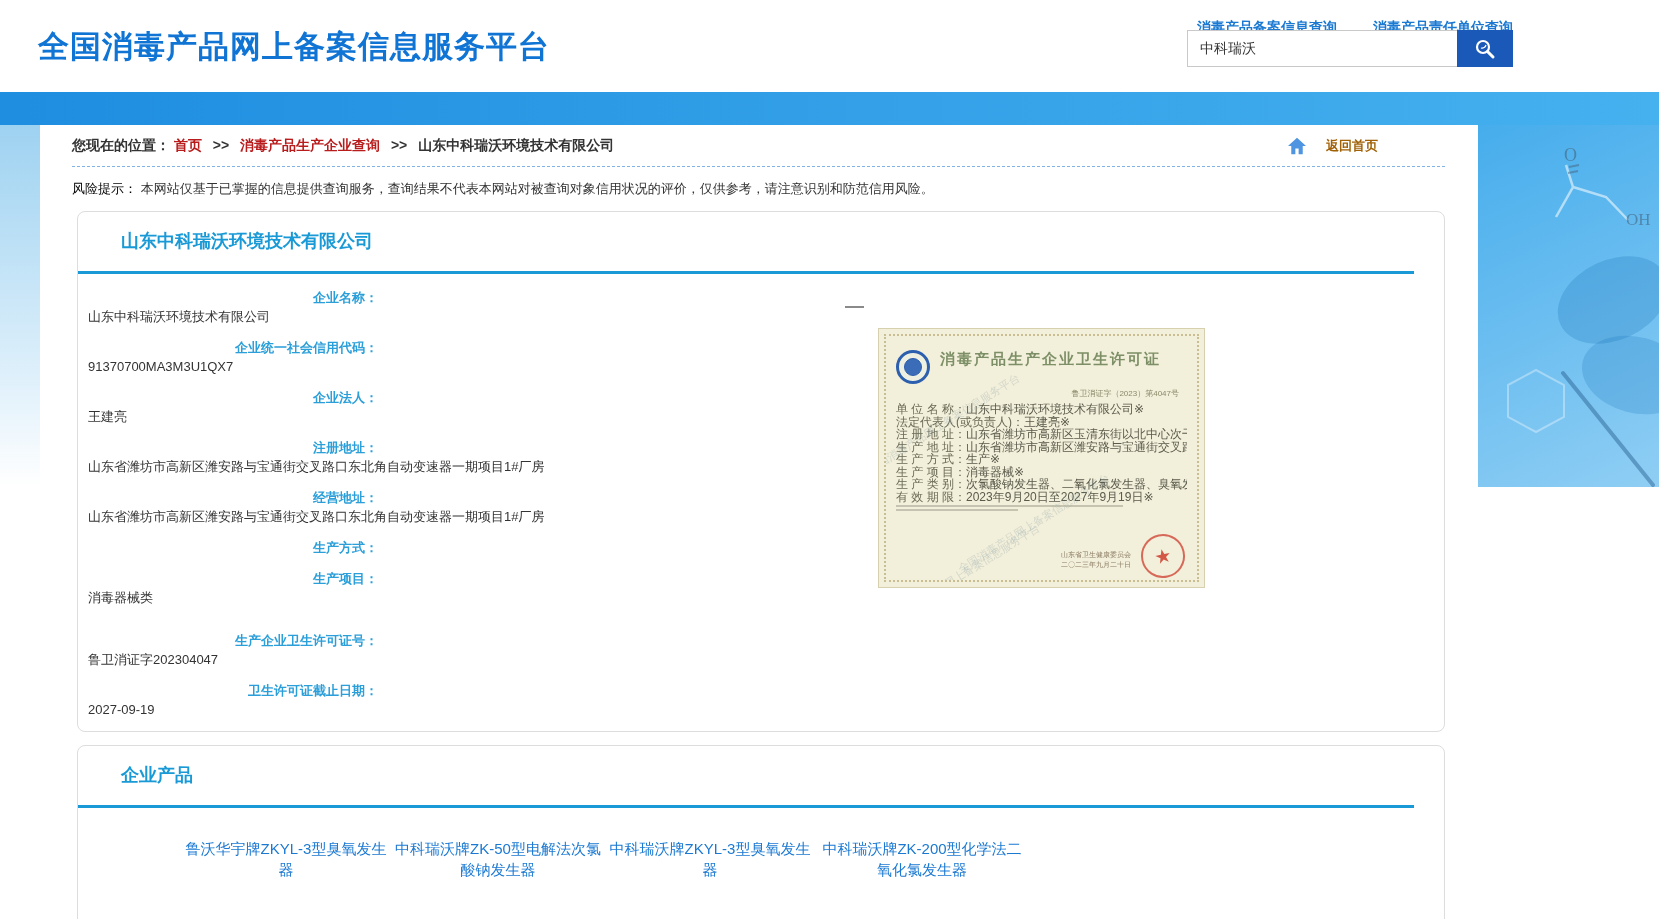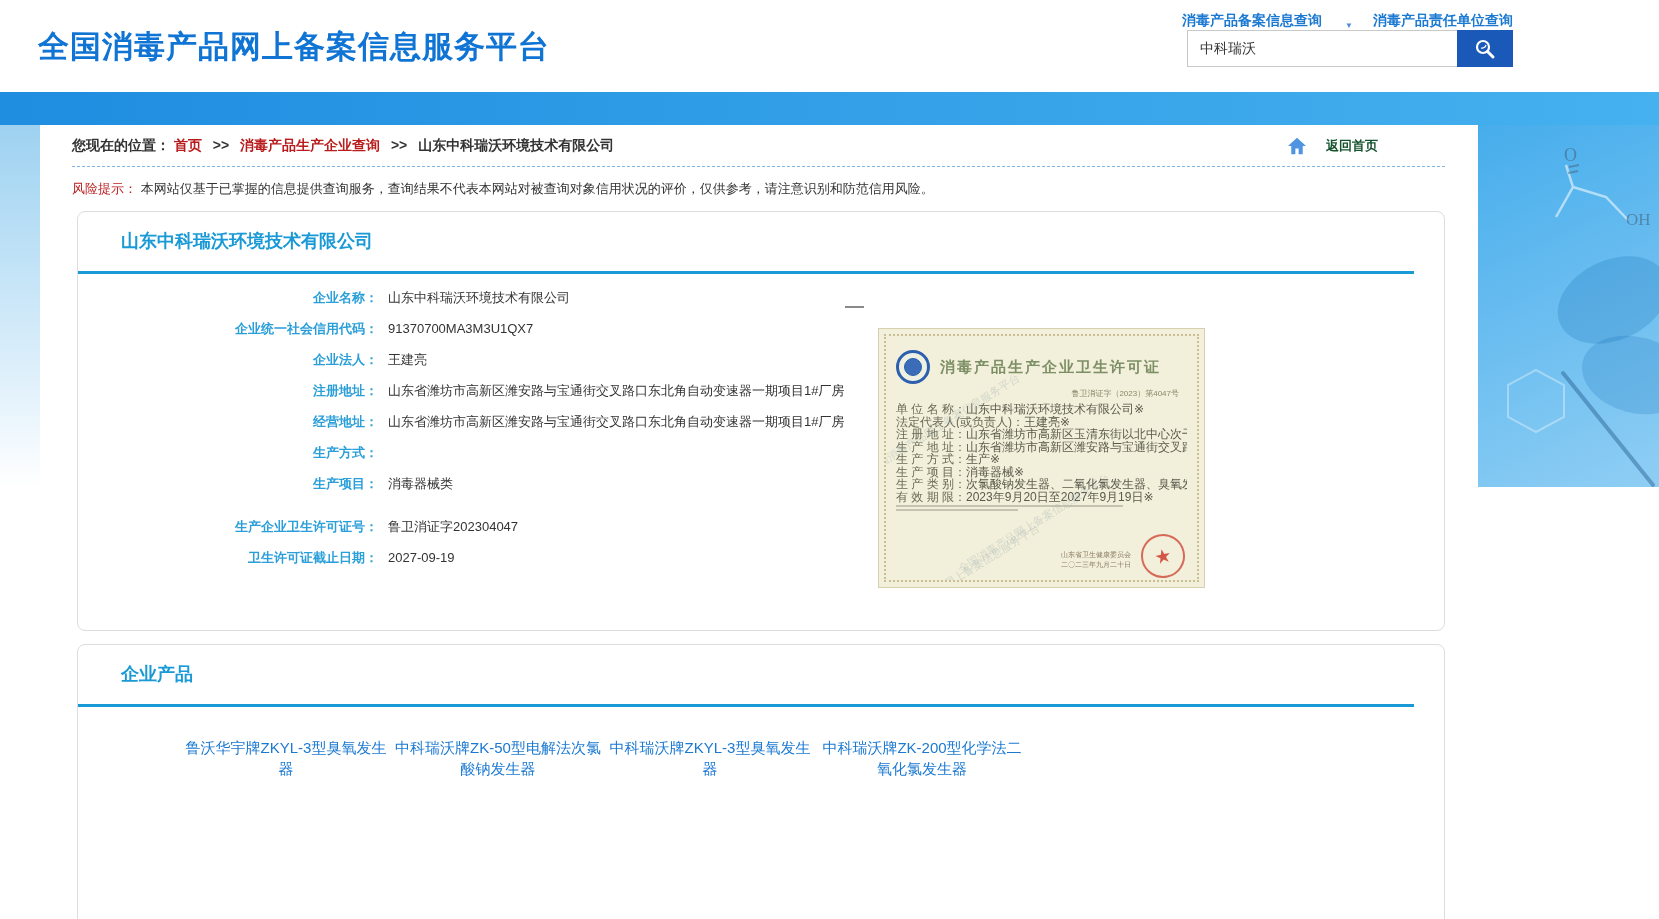--- a/index.html
+++ b/index.html
@@ -4,63 +4,63 @@
 <style>
   * { margin:0; padding:0; box-sizing:border-box; }
   html,body { background:#fff; }
   body { font-family:"Liberation Sans","DejaVu Sans",sans-serif; }
   .page { position:relative; width:1659px; height:919px; overflow:hidden; background:#fff; }
 
   
   header { position:absolute; top:0; left:0; width:100%; height:92px; background:#fff; }
   .site-title { position:absolute; left:38px; top:26px; font-size:31px; font-weight:bold; color:#0f74d4; letter-spacing:1px; white-space:nowrap; }
   .top-nav { position:absolute; top:12px; right:146px; display:flex; gap:20px; font-size:14px; }
-  .nav-link { color:#1b79d2; text-decoration:none; cursor:pointer; display:flex; align-items:flex-end; gap:23px; font-weight:bold; }
+  .nav-link { color:#1b79d2; text-decoration:none; cursor:pointer; display:flex; align-items:flex-end; gap:8px; font-weight:bold;margin-top:7px; }
   .caret { font-size:8px; color:#4d8fd8; }
   .search { position:absolute; top:30px; right:146px; display:flex; }
   .search-input { width:270px; height:37px; border:1px solid #c9c9c9; border-right:none; font-size:14px; color:#333; padding:0 12px; outline:none; font-family:inherit; }
   .search-btn { width:56px; height:37px; background:#1b59b8; border:none; cursor:pointer; display:flex; align-items:center; justify-content:center; }
 
   
   .blue-bar { position:absolute; top:92px; left:0; width:100%; height:33px; background:linear-gradient(90deg,#1f8de0,#45b1ef); }
   .bg-left { position:absolute; top:125px; left:0; width:40px; height:362px; background:linear-gradient(180deg,#9ed2f1,#dff0fb 70%,#ffffff); }
   .bg-right { position:absolute; top:125px; right:0; width:181px; height:362px; background:linear-gradient(155deg,#46adec,#8fcef4); overflow:hidden; }
 
   
   .panel { position:absolute; top:125px; left:40px; width:1438px; min-height:794px; background:#fff; }
 
   .crumb-row { display:flex; justify-content:space-between; align-items:center; padding:12px 100px 0 32px; }
   .crumb-left { font-size:14px; font-weight:bold; color:#333; }
   .crumb-link { color:#b91c1c; text-decoration:none; cursor:pointer; }
   .crumb-sep { margin:0 7px; color:#333; }
-  .back-home { display:flex; align-items:center; gap:19px; color:#14532d; font-size:13px; text-decoration:none; cursor:pointer; font-weight:bold; }
+  .back-home { display:flex; align-items:center; gap:19px; color:#a16207; font-size:13px; text-decoration:none; cursor:pointer; font-weight:bold; }
 
   .dashed { border-top:1px dashed #7fb4e4; margin:11px 33px 0 32px; }
   .risk { margin:13px 33px 0 32px; font-size:13px; color:#333; }
-  .risk-label { color:#b91c1c; }
+  .risk-label { color:#000000; }
 
   .card { position:relative; margin:13px 33px 0 37px; border:1px solid #ddd; border-radius:8px; background:#fff; }
   .card-title { padding:17px 0 0 43px; font-size:18px; font-weight:bold; color:#199ad6; }
   .title-underline { height:3px; background:#199ad6; margin:18px 30px 0 0; }
   .card1 { min-height:420px; }
   .card2 { height:340px; }
 
   .fields { margin-top:14px; }
-  .frow { display:flex; margin-bottom:12px; font-size:13px; line-height:19px; }
+  .frow { display:flex; margin-bottom:12px; font-size:13px; line-height:19px;flex-direction:column; }
   .flabel { width:300px; text-align:right; color:#2b9fd9; font-weight:bold; flex-shrink:0; }
   .fvalue { margin-left:10px; color:#333; max-width:470px; }
 
   .mini-dash { position:absolute; left:767px; top:94px; width:19px; height:2px; background:#8a8a8a; }
 
   
   .cert { position:absolute; left:800px; top:116px; width:327px; height:260px; background:#f2efda; border:1px solid #d6d0ae; padding:5px; }
   .cert-inner { position:relative; width:100%; height:100%; border:2px dotted #c9bd92; padding:6px 10px; overflow:hidden; }
   .wm { position:absolute; color:rgba(100,130,150,.22); font-size:11px; transform:rotate(-32deg); white-space:nowrap; pointer-events:none; }
   .wm1 { left:-30px; top:80px; } .wm2 { left:60px; top:180px; } .wm3 { left:-10px; top:230px; }
-  .cert-head { display:flex; align-items:center; gap:10px; margin-top:8px; }
+  .cert-head { display:flex; align-items:flex-start; gap:10px; margin-top:8px; }
   .emblem { width:34px; height:34px; border:3px solid #2c5fae; border-radius:50%; display:flex; align-items:center; justify-content:center; flex-shrink:0; background:#eef0e2; }
   .emblem-inner { width:18px; height:18px; border:1px solid #2c5fae; border-radius:50%; background:#3a6cb8; }
   .cert-title { font-size:15px; font-weight:bold; color:#7d8f66; letter-spacing:2px; white-space:nowrap; }
   .cert-no { text-align:right; font-size:8px; color:#8b8b6b; margin:4px 8px 4px 0; }
   .cline { font-size:12px; color:#5a5a4c; line-height:12.5px; white-space:nowrap; overflow:hidden; }
   .cline .cl { color:#6a6a55; }
   .fine-print { margin-top:2px; }
   .fine-print i { display:block; height:2px; background:#9a9a85; opacity:.5; margin-bottom:2px; }
   .fine-print i:first-child { width:78%; } .fine-print i:last-child { width:42%; }
   .cert-bottom { position:absolute; right:66px; bottom:10px; text-align:right; font-size:7px; color:#8a7a62; line-height:10px; }

